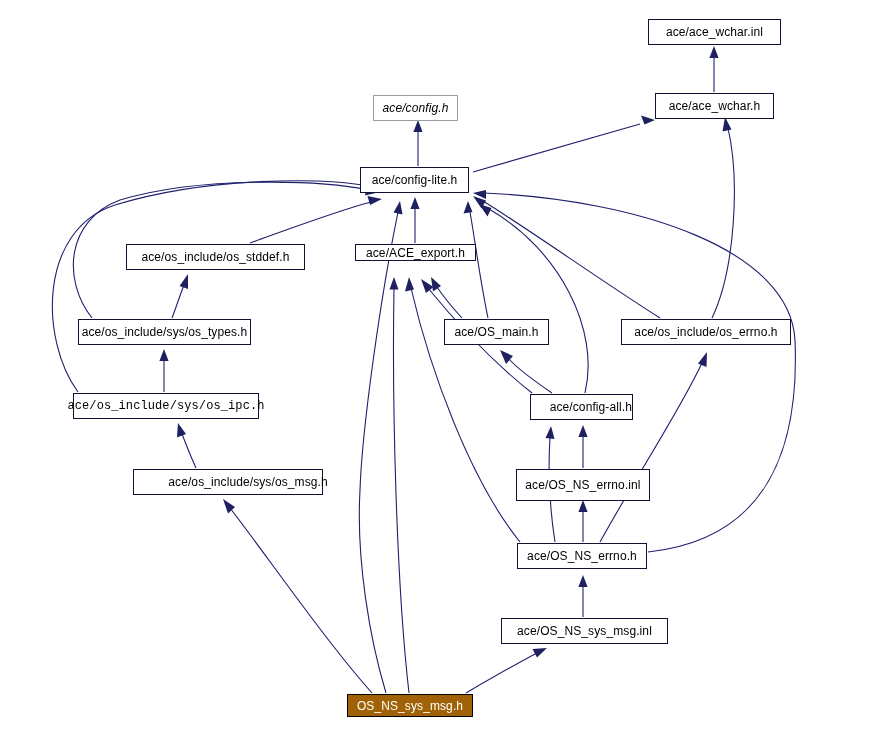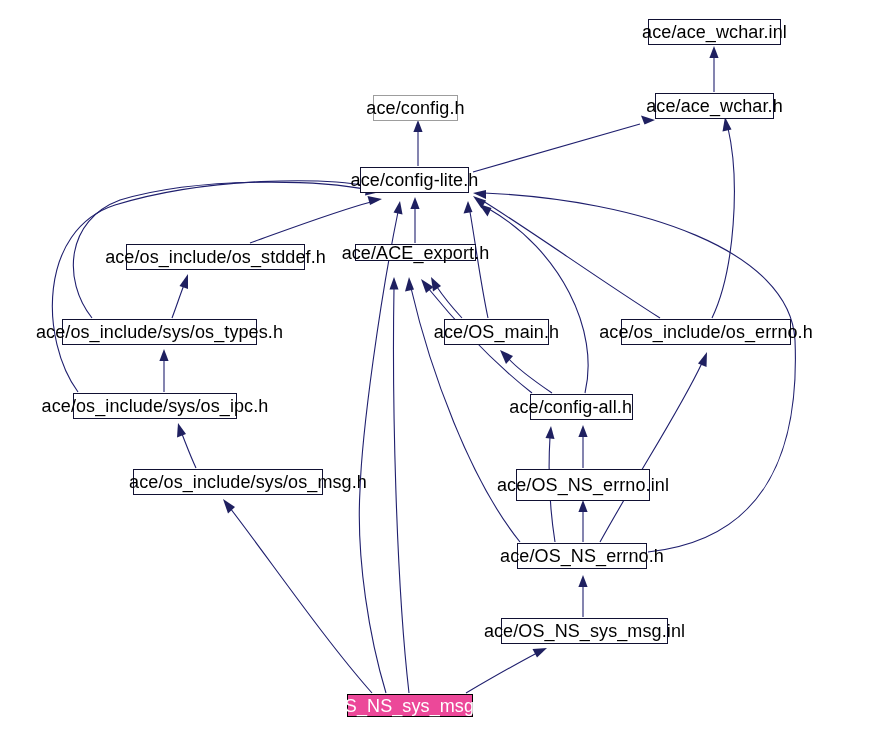--- a/index.html
+++ b/index.html
@@ -37,31 +37,31 @@
   }
   .node-box {
     position: absolute;
     box-sizing: border-box;
     background: #ffffff;
     border: 1px solid #111133;
     display: flex;
     align-items: center;
     justify-content: center;
     white-space: nowrap;
-    font-size: 18px;
+    font-size: 12px;
     line-height: 1;
     color: #000000;
     letter-spacing: 0.1px;
   }
   .node-box.muted {
     border-color: #9d9d9d;
     color: #000000;
   }
   .node-box.current {
-    background: #ec4899;
+    background: #a16207;
     border-color: #000000;
     color: #ffffff;
   }
 </style>
 </head>
 <body>
 
 <div id="graph-root">
 
   <svg class="graph-canvas" viewBox="0 0 895 734">
@@ -205,53 +205,53 @@
       <path class="edge-path" d="M386,693 C370,640 356,560 360,490 C362,430 380,300 398,212"></path>
       <polygon class="arrow-head" points="400,201 393.5,212.5 402.5,214.5"></polygon>
     </g>
 
   </svg>
 
   <div class="node-box" style="left:648px; top:19px; width:133px; height:26px;">
     <span>ace/ace_wchar.inl</span>
   </div>
 
-  <div class="node-box muted" style="left:373px; top:95px; width:85px; height:26px;">
+  <div class="node-box muted" style="left:373px; top:95px; width:85px; height:26px;font-style:italic;">
     <span>ace/config.h</span>
   </div>
 
   <div class="node-box" style="left:655px; top:93px; width:119px; height:26px;">
     <span>ace/ace_wchar.h</span>
   </div>
 
   <div class="node-box" style="left:360px; top:167px; width:109px; height:26px;">
     <span>ace/config-lite.h</span>
   </div>
 
   <div class="node-box" style="left:107px; top:244px; width:179px; height:26px;margin-left:19px;">
     <span>ace/os_include/os_stddef.h</span>
   </div>
 
   <div class="node-box" style="left:355px; top:244px; width:121px; height:17px;">
     <span>ace/ACE_export.h</span>
   </div>
 
-  <div class="node-box" style="left:62px; top:319px; width:195px; height:26px;">
+  <div class="node-box" style="left:78px; top:319px; width:173px; height:26px;">
     <span>ace/os_include/sys/os_types.h</span>
   </div>
 
   <div class="node-box" style="left:444px; top:319px; width:105px; height:26px;">
     <span>ace/OS_main.h</span>
   </div>
 
   <div class="node-box" style="left:621px; top:319px; width:170px; height:26px;">
     <span>ace/os_include/os_errno.h</span>
   </div>
 
-  <div class="node-box" style="left:73px; top:393px; width:164px; height:26px;">
+  <div class="node-box" style="left:73px; top:393px; width:186px; height:26px;font-family:Liberation Mono, monospace;">
     <span>ace/os_include/sys/os_ipc.h</span>
   </div>
 
   <div class="node-box" style="left:530px; top:394px; width:103px; height:26px;justify-content:flex-end;">
     <span>ace/config-all.h</span>
   </div>
 
   <div class="node-box" style="left:133px; top:469px; width:190px; height:26px;padding-left:40px;">
     <span>ace/os_include/sys/os_msg.h</span>
   </div>

